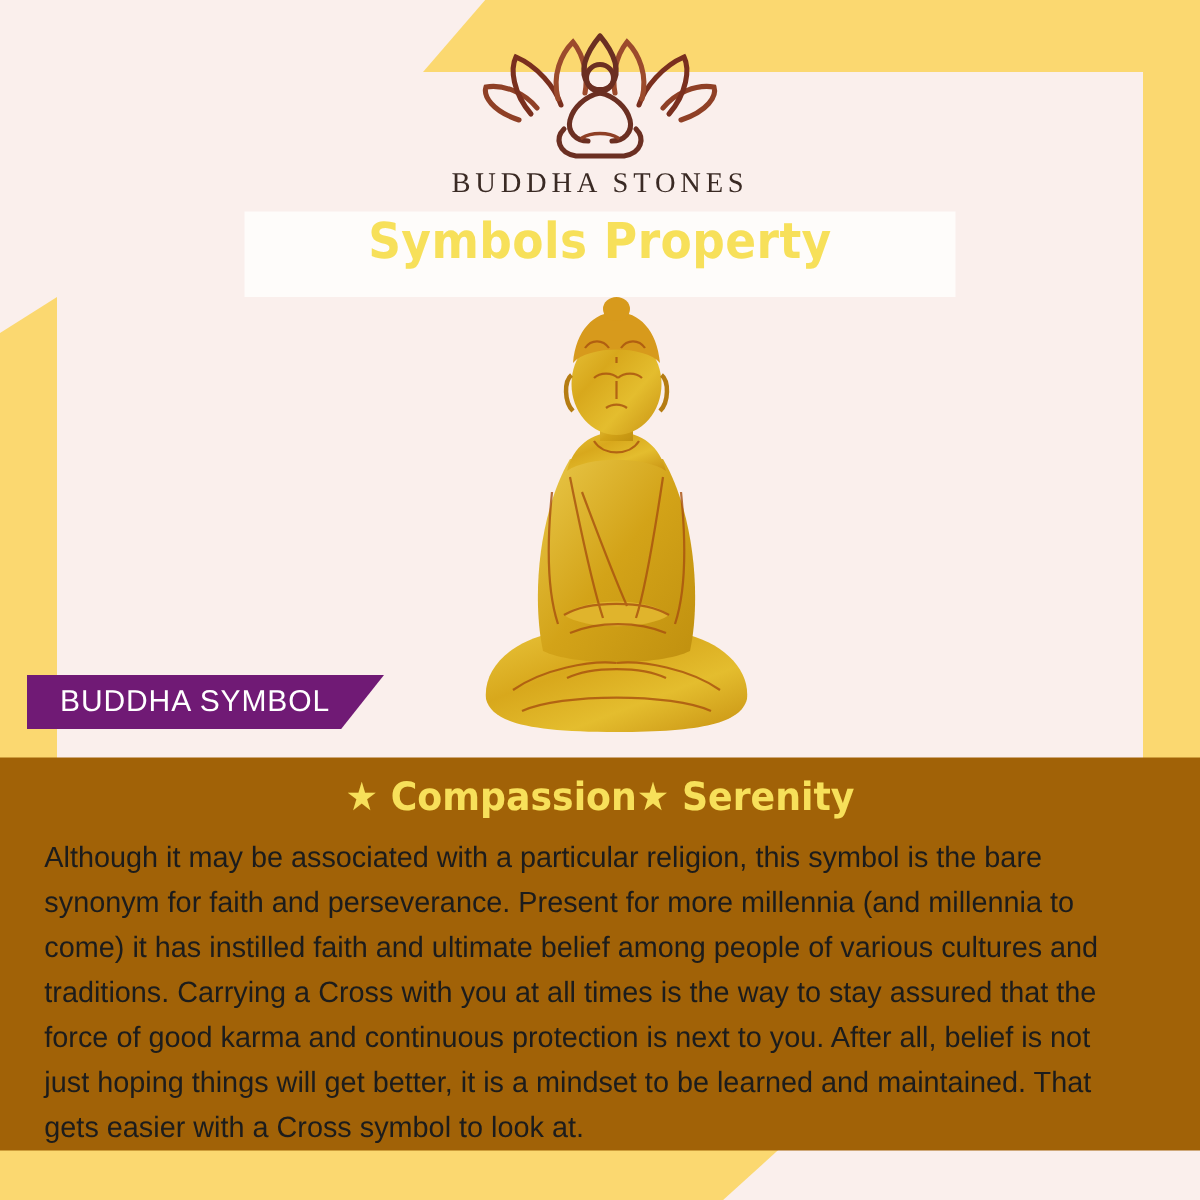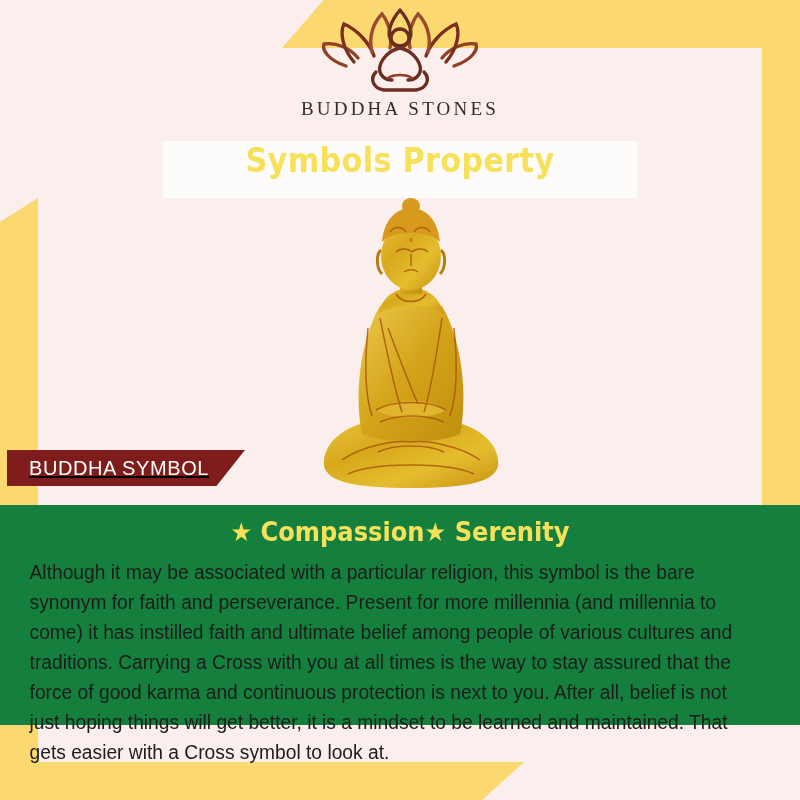--- a/index.html
+++ b/index.html
@@ -56,21 +56,21 @@
     bottom: 0;
     width: 524px;
     height: 38px;
     background: #fbd870;
     clip-path: polygon(0 0, 100% 0, 92% 100%, 0 100%);
   }
 
   
   .logo-block {
     position: absolute;
-    top: 4px;
+    top: 18px;
     left: 0;
     width: 800px;
     text-align: center;
   }
   .logo-mark {
     display: block;
     margin: 0 auto;
   }
   .logo-word {
     margin-top: 2px;
@@ -109,47 +109,46 @@
     left: 318px;
     top: 198px;
     width: 186px;
     height: 296px;
   }
   .buddha-wrap svg { display: block; }
 
   
   .ribbon {
     position: absolute;
-    left: 7px;
+    left: 18px;
     top: 450px;
     width: 238px;
     height: 36px;
-    background: #7f1d1d;
+    background: #701a75;
     clip-path: polygon(0 0, 100% 0, 88% 100%, 0 100%);
     display: flex;
     align-items: center;
-    text-decoration: underline;
   }
   .ribbon-text {
     padding-left: 22px;
     color: #ffffff;
     font-size: 20px;
     letter-spacing: 0.6px;
     font-family: "Liberation Sans", sans-serif;
     white-space: nowrap;
   }
 
   
   .content-panel {
     position: absolute;
     left: 0;
     top: 505px;
     width: 800px;
-    height: 220px;
-    background: #15803d;
+    height: 262px;
+    background: #a16207;
   }
   .subtitle {
     margin: 0;
     padding-top: 12px;
     text-align: center;
     font-family: "DejaVu Sans", sans-serif;
     font-weight: bold;
     font-size: 26px;
     color: #f7e05a;
     transform: scaleX(0.93);

